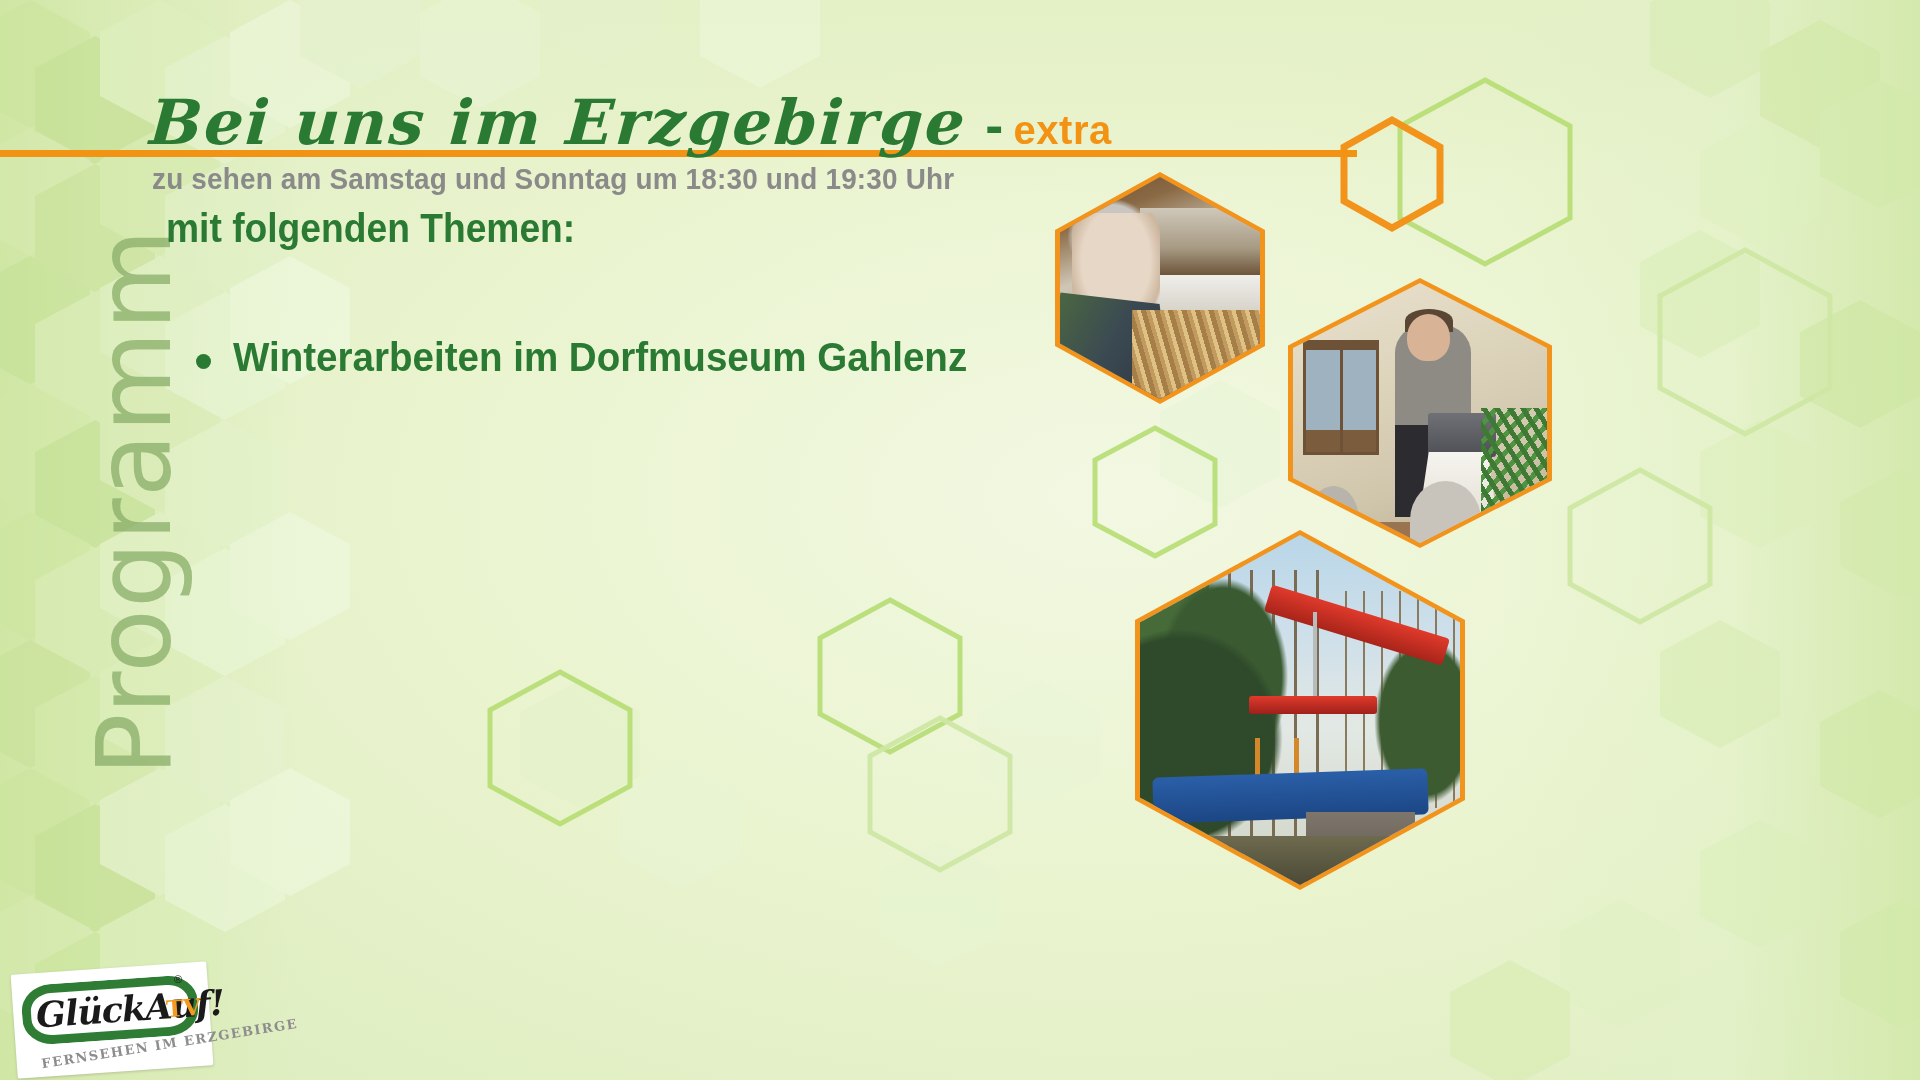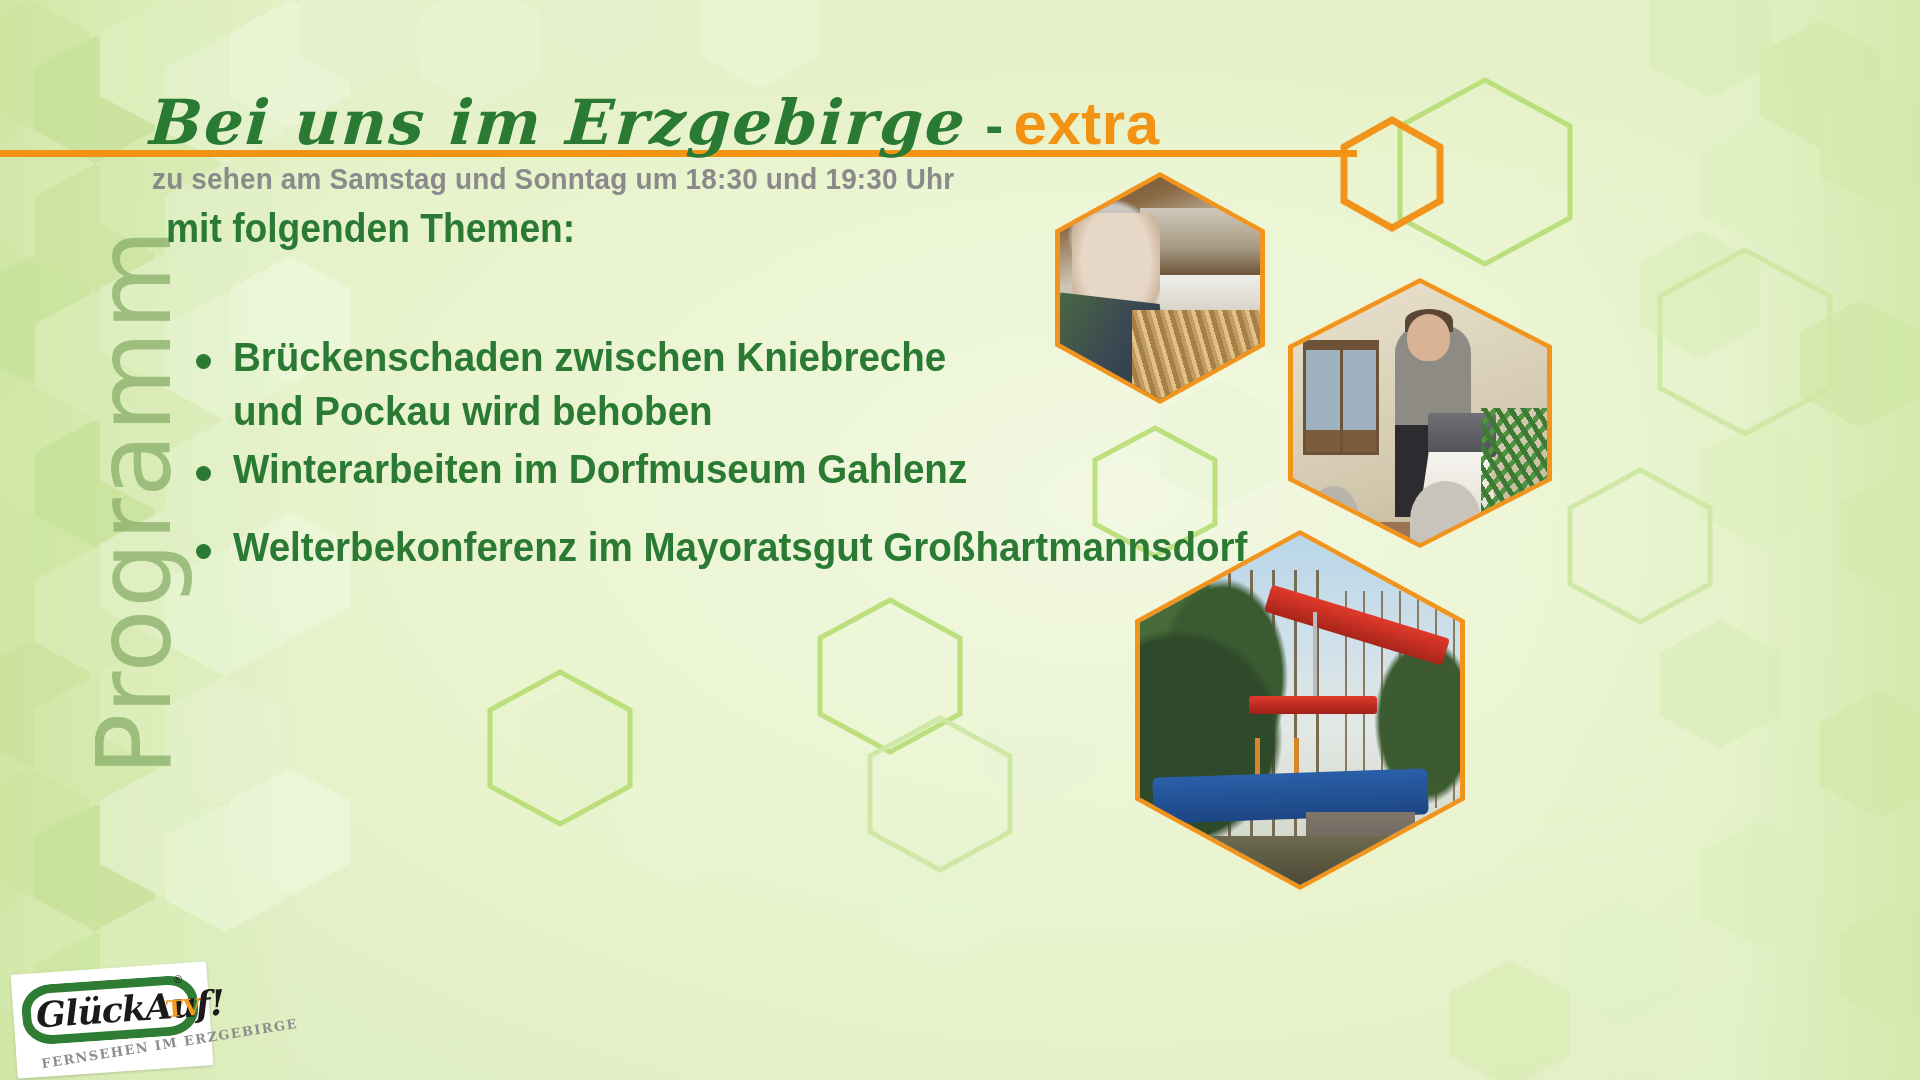--- a/index.html
+++ b/index.html
@@ -48,21 +48,21 @@
     font-size:62px;color:#2a7a33;
     letter-spacing:2px;
     display:inline-block;vertical-align:baseline;
     transform:skewX(-4deg);
   }
   .title-dash{
     display:inline-block;font-size:54px;font-weight:700;color:#2a7a33;
     margin:0 6px 0 14px;vertical-align:baseline;
   }
   .title-extra{
-    display:inline-block;font-size:60px;font-weight:700;color:#f39314;
+    display:inline-block;font-size:40px;font-weight:700;color:#f39314;
     vertical-align:baseline;letter-spacing:.5px;
     font-family:"Liberation Sans",sans-serif;
   }
   .rule{
     position:absolute;left:0;top:150px;width:1357px;height:7px;background:#f39314;
   }
   .subtitle{
     position:absolute;left:152px;top:162px;
     font-size:30px;font-weight:700;color:#8a8a8a;
     letter-spacing:.2px;white-space:nowrap;
@@ -335,37 +335,26 @@
     <span class="title-dash">-</span>
     <span class="title-extra">extra</span>
   </div>
 
   <div class="subtitle">zu sehen am Samstag und Sonntag um 18:30 und 19:30 Uhr</div>
 
   <div class="themen">mit folgenden Themen:</div>
 
   <div class="bullets">
 
-    <div class="bullet b1 b-multi">
-      <span class="dot"></span>
-      <span class="btext">
-        <span>Brückenschaden  zwischen Kniebreche</span><br>
-        <span>und Pockau wird behoben</span>
-      </span>
-    </div>
 
     <div class="bullet b2">
       <span class="dot"></span>
       <span class="btext">Winterarbeiten im Dorfmuseum Gahlenz</span>
     </div>
 
-    <div class="bullet b3">
-      <span class="dot"></span>
-      <span class="btext">Welterbekonferenz im Mayoratsgut Großhartmannsdorf</span>
-    </div>
 
 
   </div>
 
   <div class="hexphoto" style="left:1055px;top:172px;width:210px;height:232px;">
     <div class="hexborder"></div>
     <div class="hexinner">
       <div class="ph1-bg"></div>
       <div class="ph1-shelf"></div>
       <div class="ph1-table"></div>

